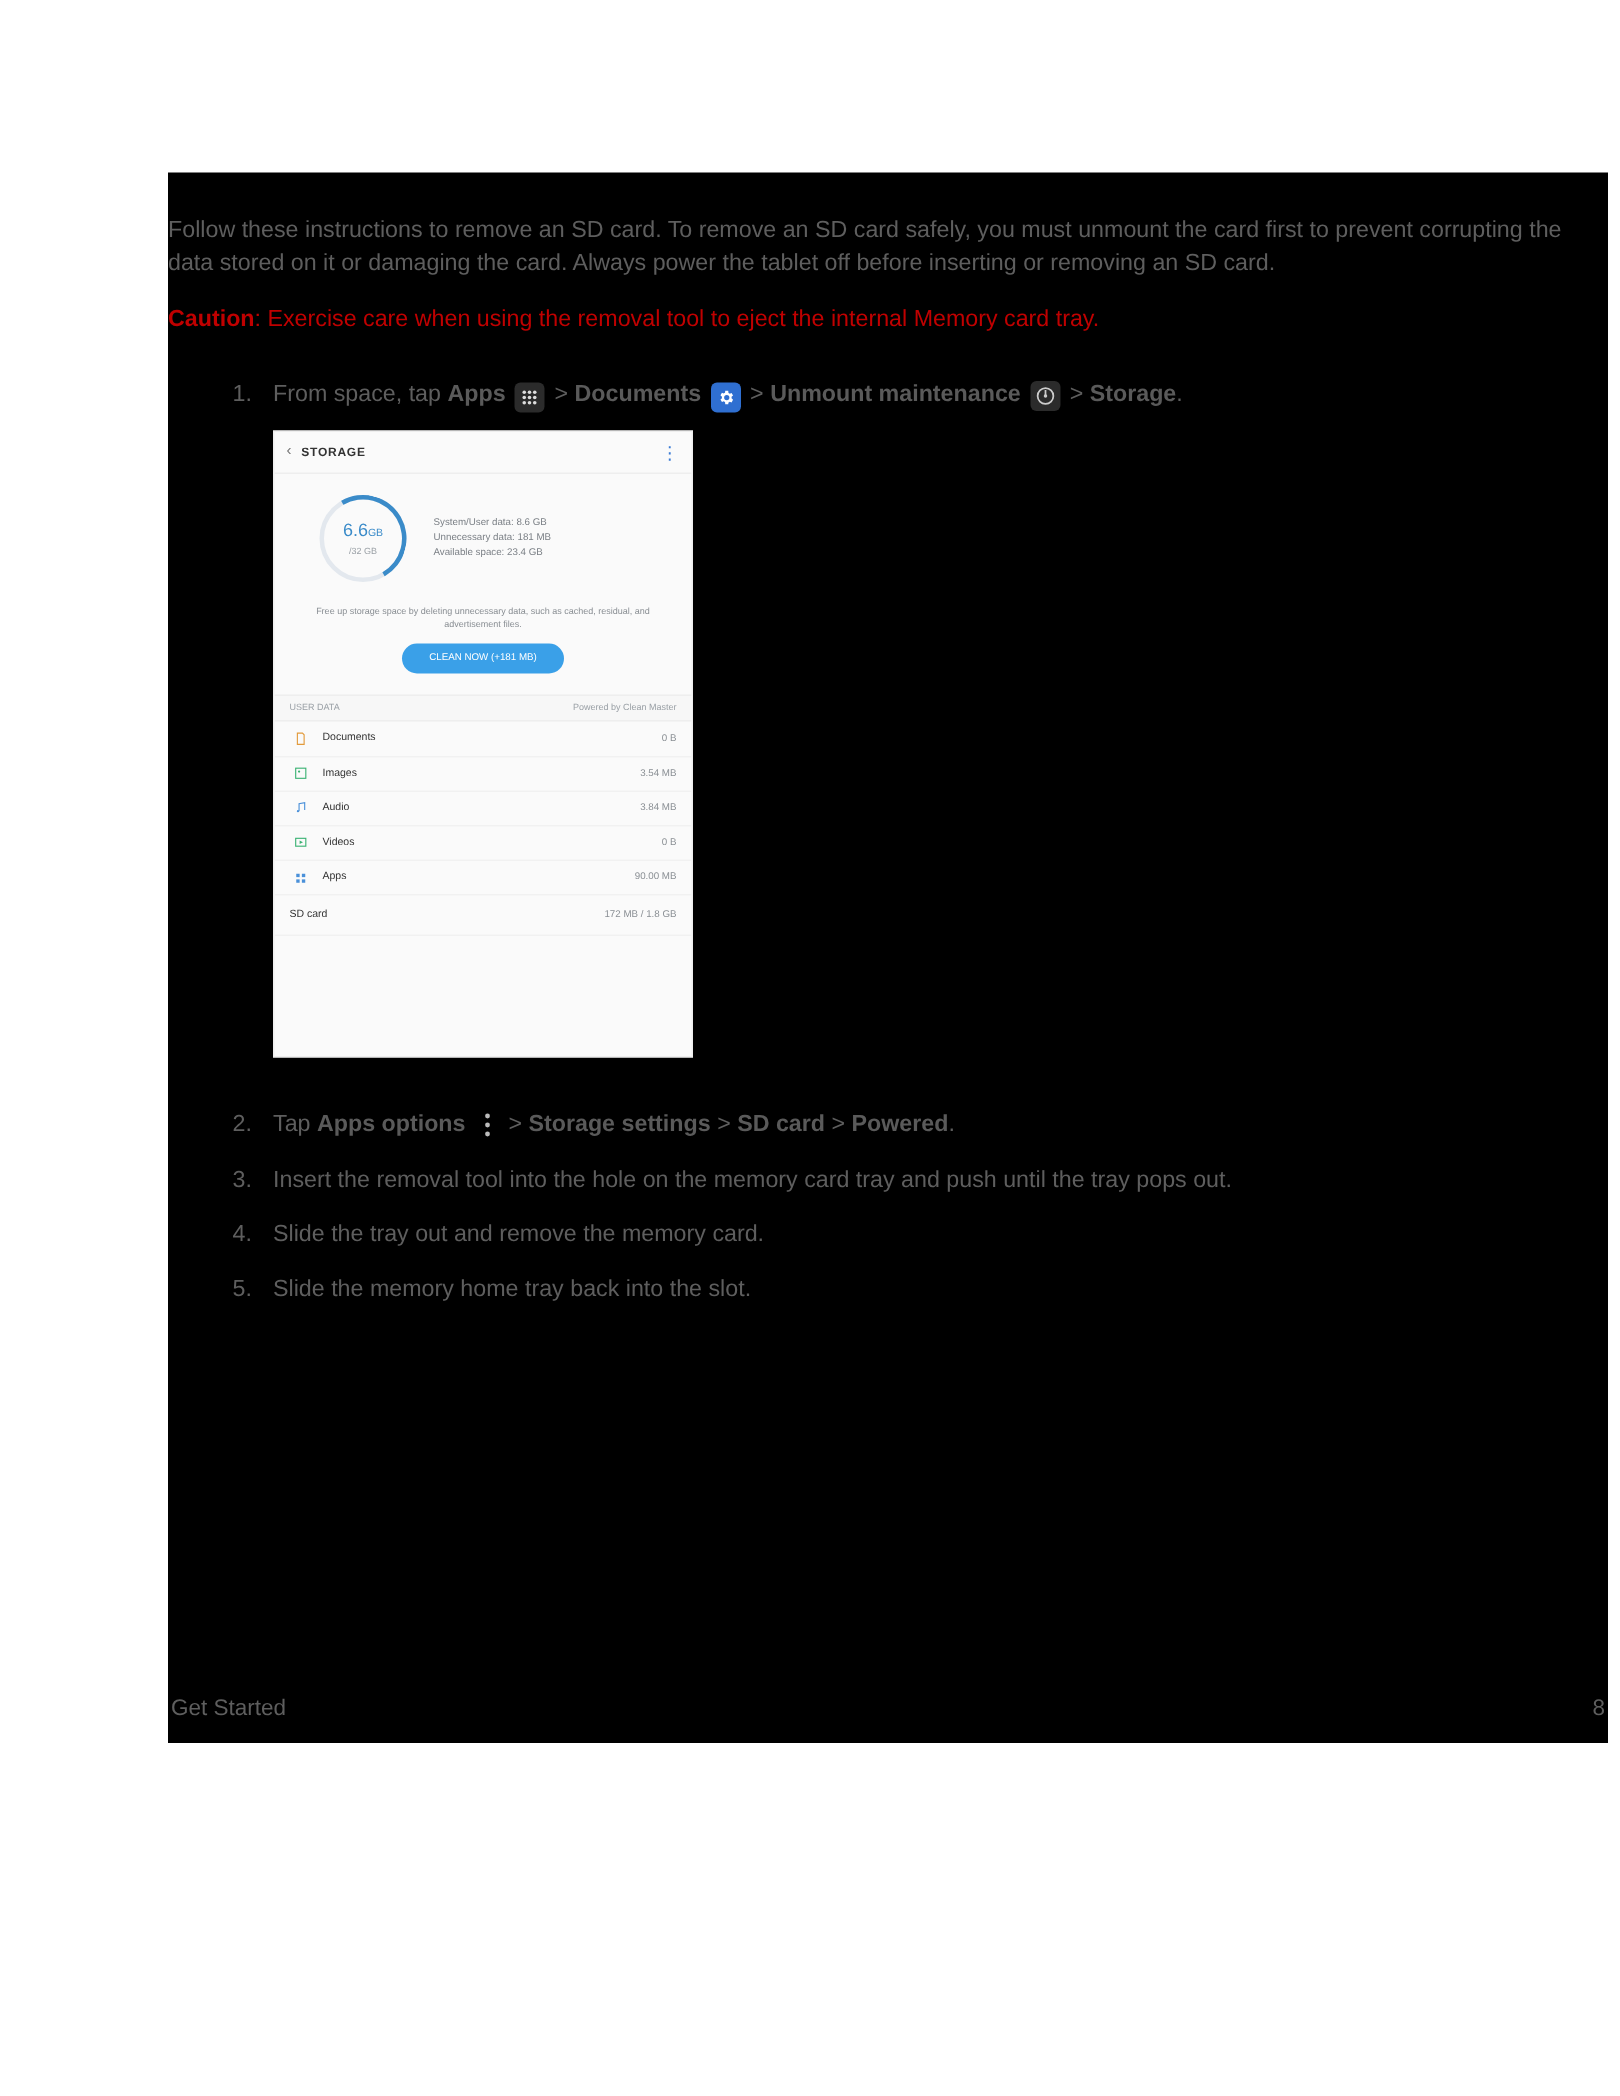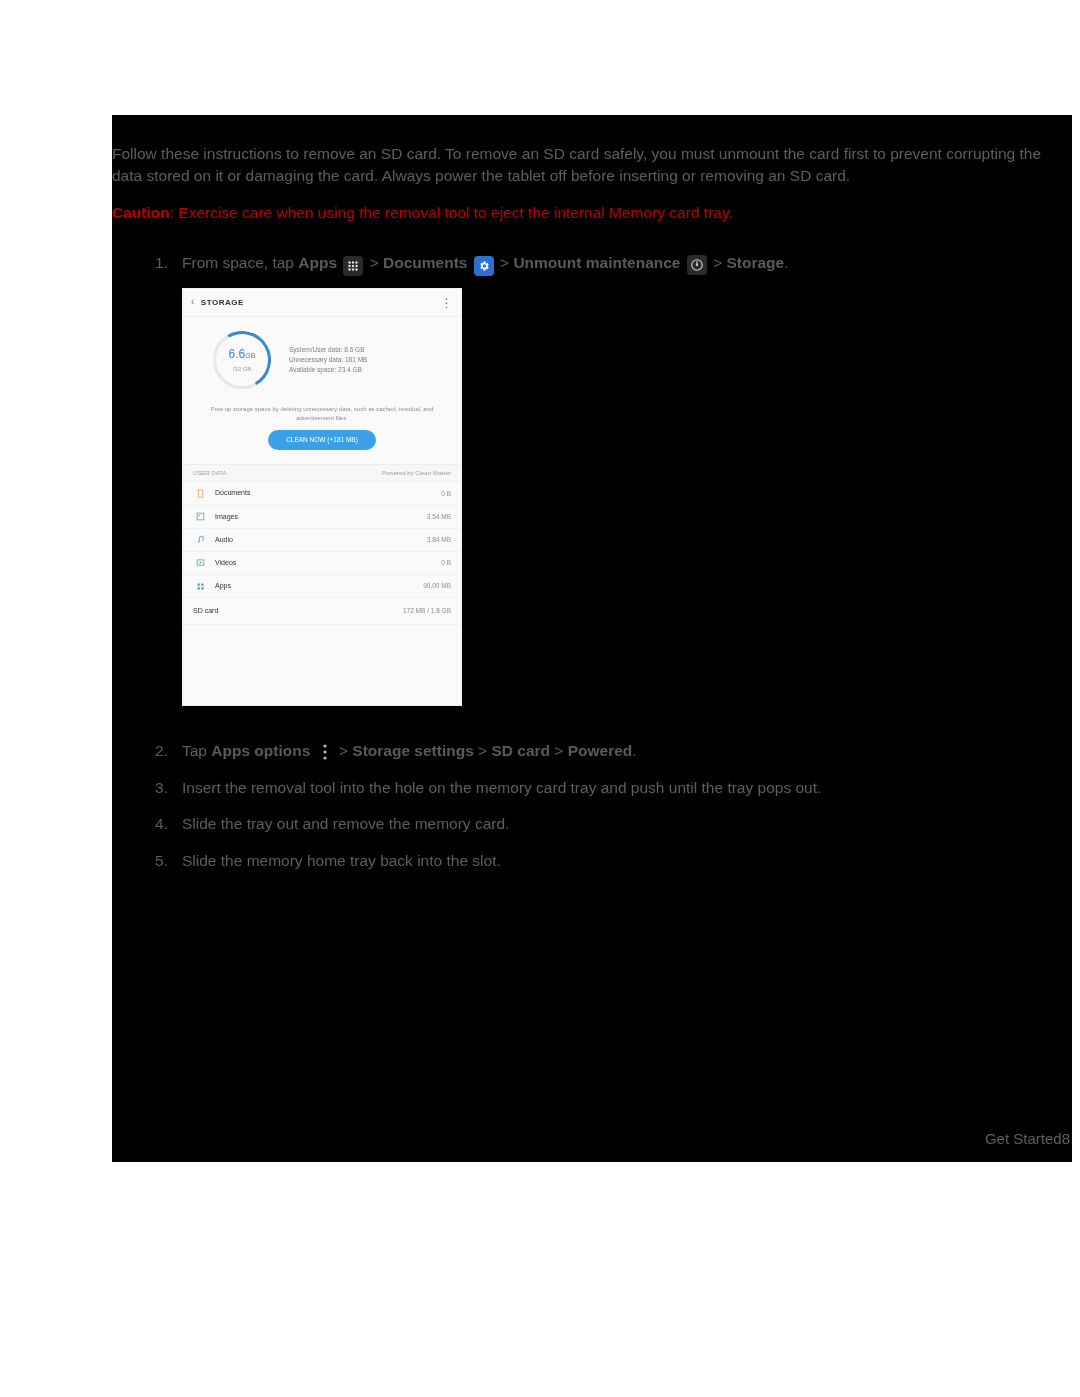--- a/index.html
+++ b/index.html
@@ -127,21 +127,21 @@
       padding: 8px 10px; font-size: 7px; color:#333;
       border-bottom: 1px solid #f1f1f1;
     }
     .sd-row .val { color:#8a8f94; font-size:6.5px;}
     .shot-blank { height: 80px; }
     .footer {
       position: absolute;
       bottom: 12px;
       left: 0; right: 0;
       display: flex;
-      justify-content: flex-end;
+      justify-content: space-between;
       font-size: 15px;
       color: #5e5e5e;
       padding: 0 2px;
     }
   </style>
 </head>
 <body>
 
 <div class="page">
 

